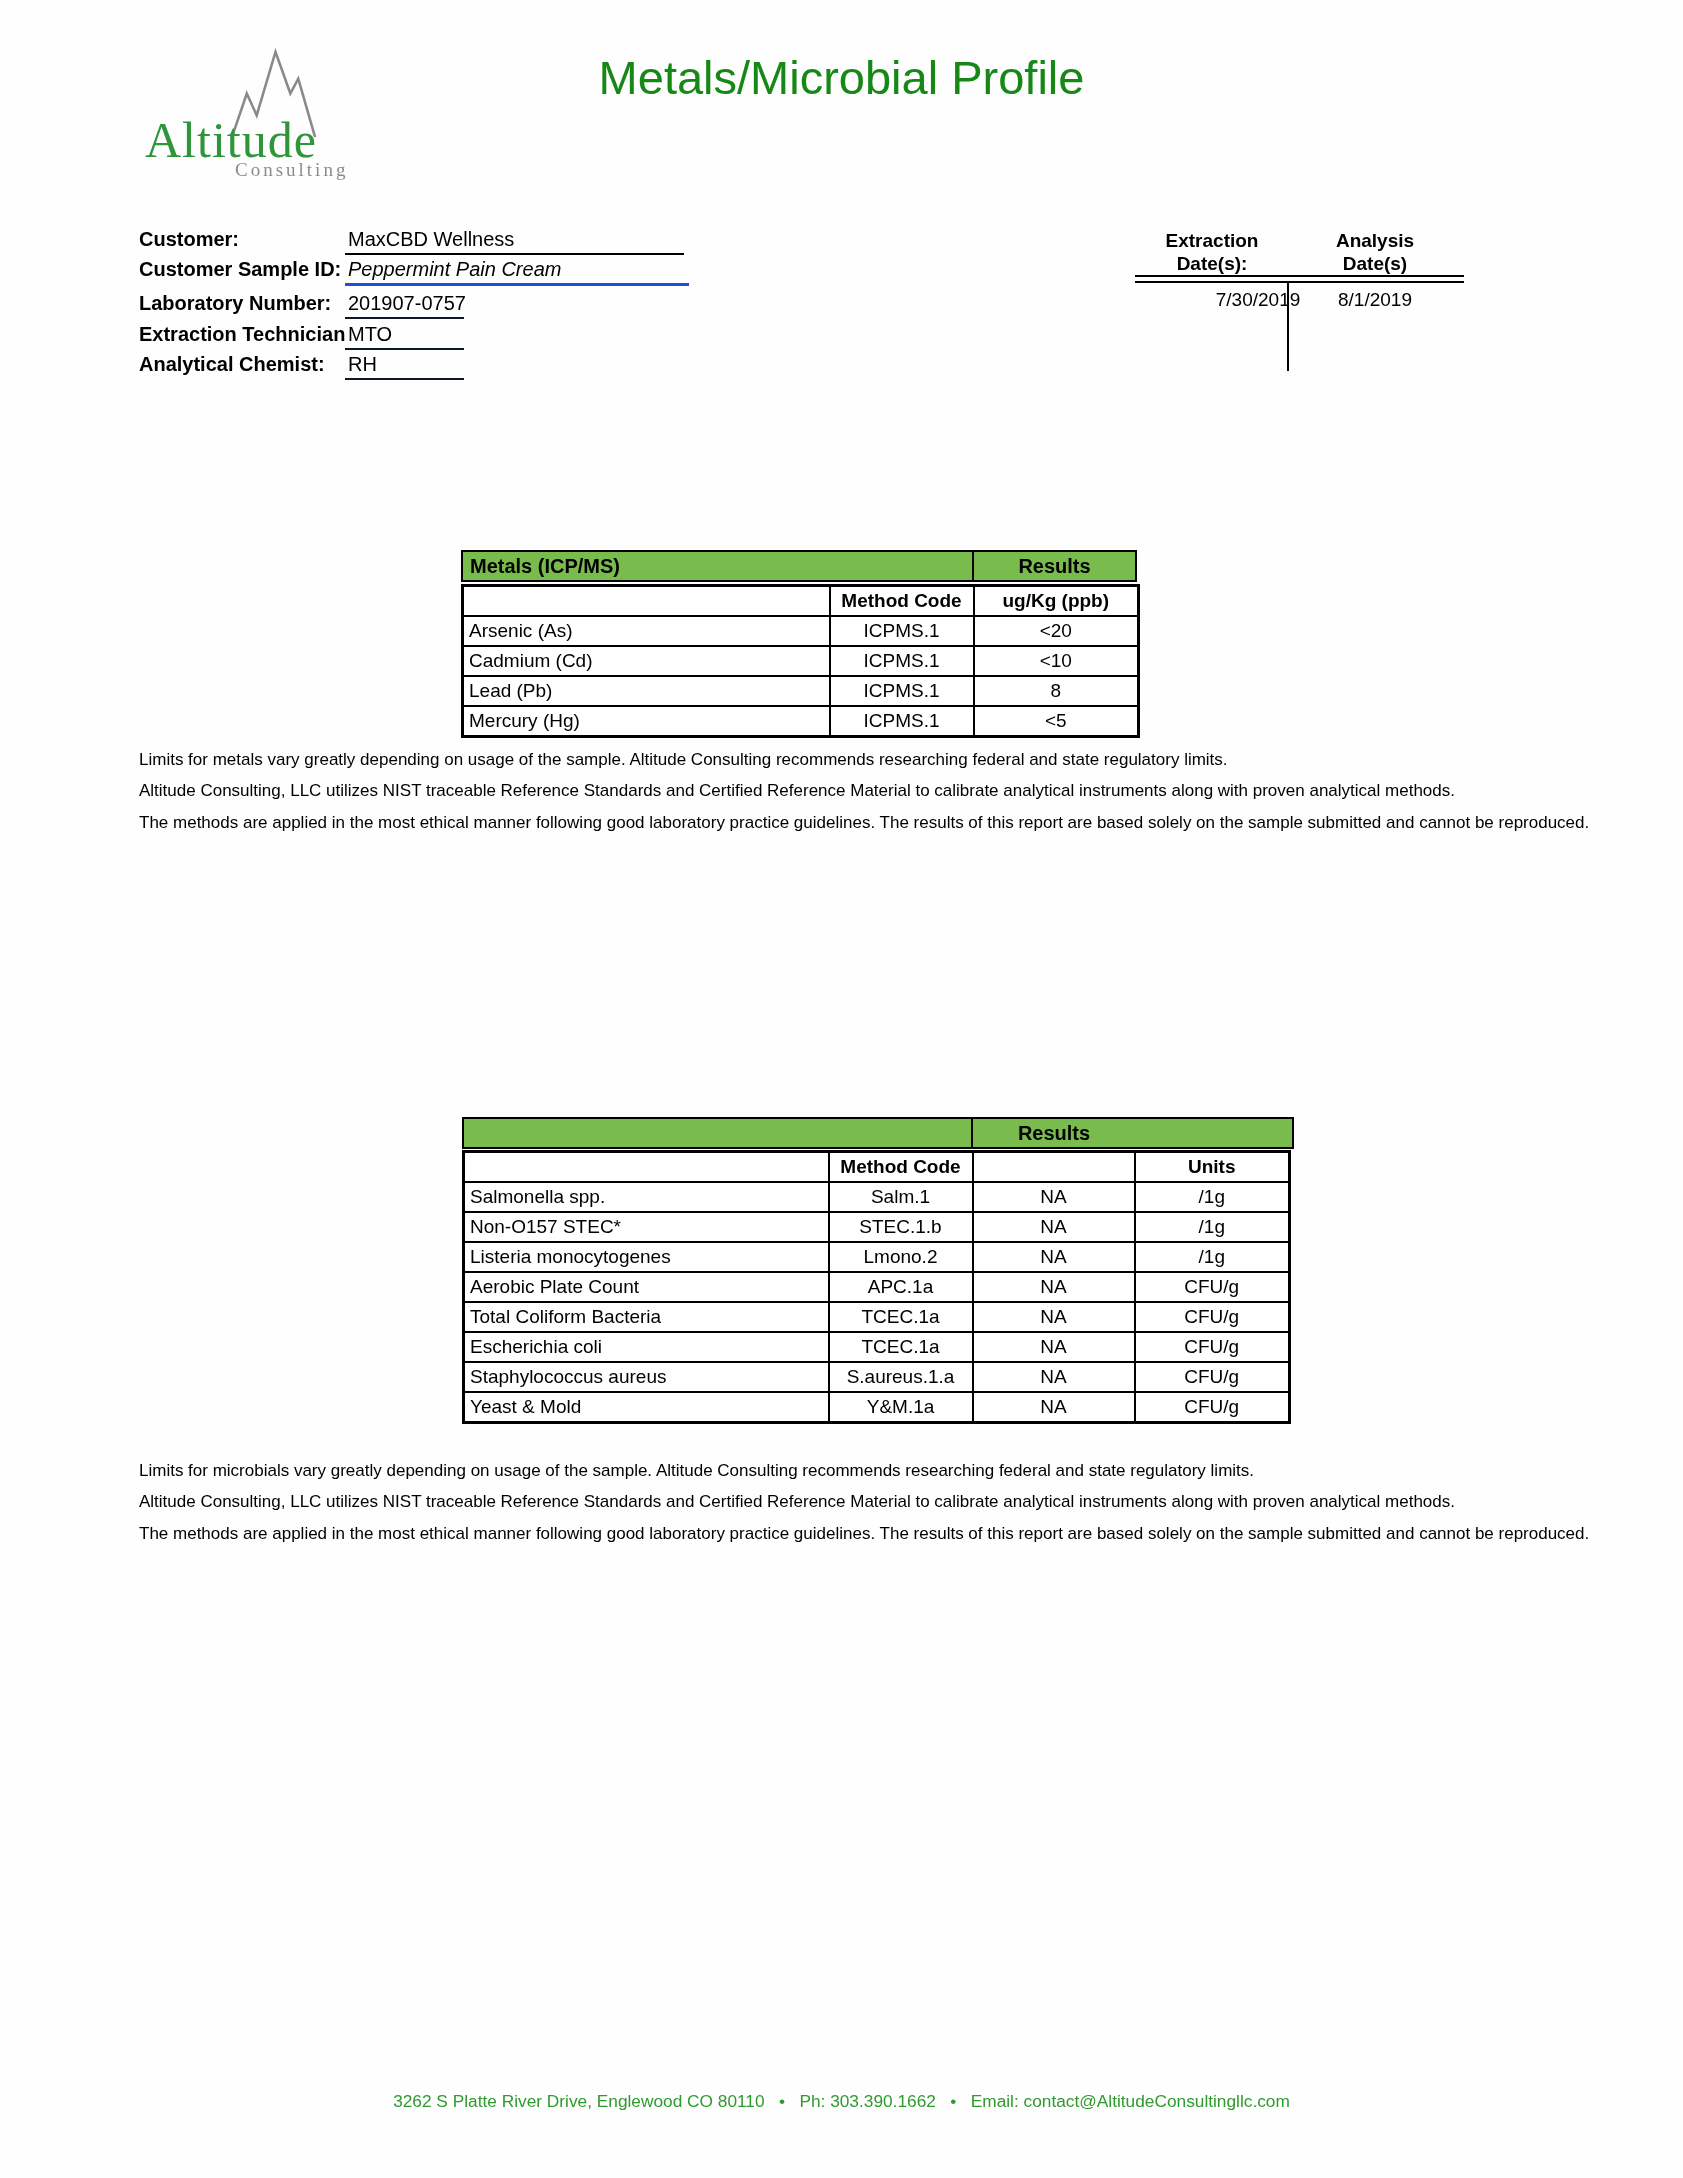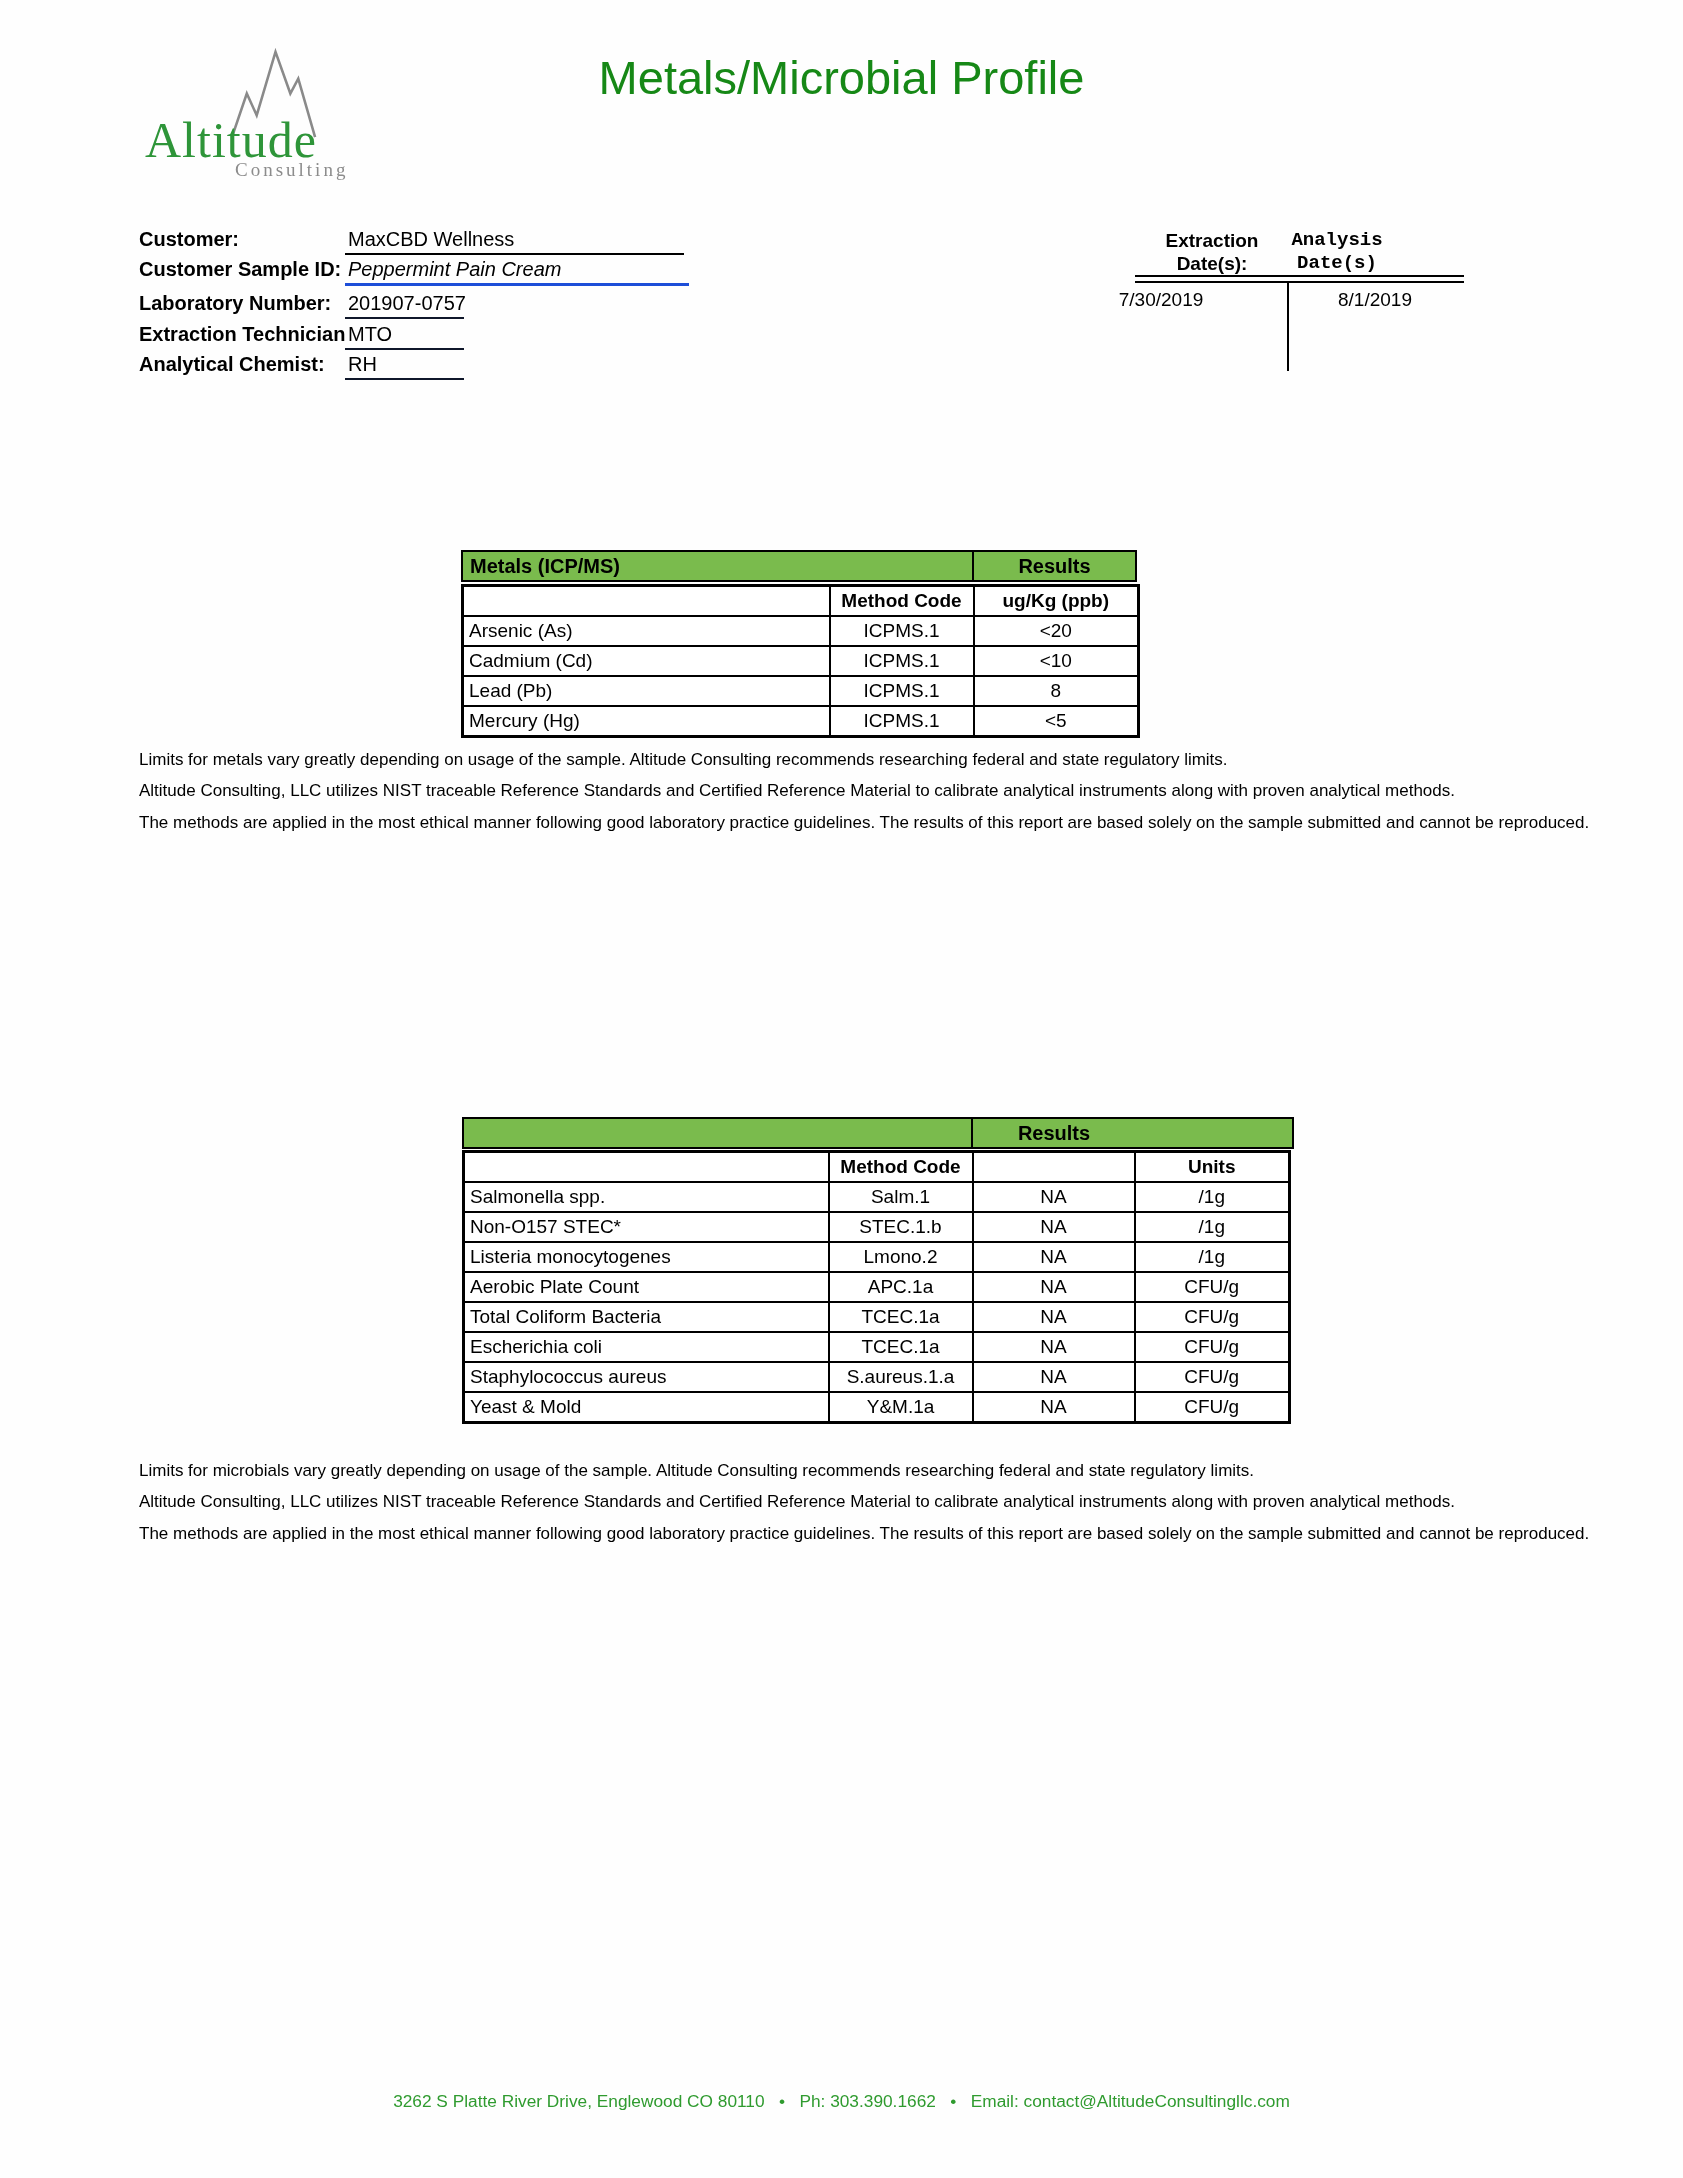--- a/index.html
+++ b/index.html
@@ -29,26 +29,26 @@
   .irow { position:absolute; left:139px; height:27px; font-size:20px; white-space:nowrap; }
   .irow .lbl { position:absolute; left:0; top:0; font-weight:bold; }
   .irow .val { position:absolute; left:206px; top:0; height:25px; padding-left:3px; }
   .u-long  { width:336px; border-bottom:2px solid #000; }
   .u-long2 { width:341px; border-bottom:3px solid #1d4ed8;font-style:italic; }
   .u-short { width:116px; border-bottom:2px solid #0f172a; }
   .r1{top:228px}.r2{top:258px}.r3{top:292px}.r4{top:323px}.r5{top:353px}
   
   .dhdr { position:absolute; top:229px; text-align:center; font-weight:bold; font-size:19px; line-height:23px; }
   .dhdr.ext { left:1137px; width:150px; }
-  .dhdr.ana { left:1261px; width:152px;font-family:Liberation Mono, monospace; }
+  .dhdr.ana { left:1299px; width:152px; }
   .dbl-line { position:absolute; left:1135px; top:275px; width:329px; height:4px;
     border-top:2px solid #000; border-bottom:2px solid #000; }
   .vline { position:absolute; left:1287px; top:281px; height:90px; width:0; border-left:2px solid #000; }
   .dval { position:absolute; top:289px; text-align:center; font-size:19px; }
-  .dval.ext { left:1086px; width:150px; }
+  .dval.ext { left:1183px; width:150px; }
   .dval.ana { left:1299px; width:152px; }
   
   .gbar {
     position:absolute; height:32px; box-sizing:border-box;
     background:var(--table-green,#7abb4d); border:2px solid #000;
     display:flex; font-weight:bold; font-size:20px;
   }
   .gbar-metals { left:461px; top:550px; width:676px; }
   .gbar-micro  { left:462px; top:1117px; width:832px; }
   .gcell-l { box-sizing:border-box; border-right:2px solid #000; display:flex; align-items:center; padding-left:7px; }

